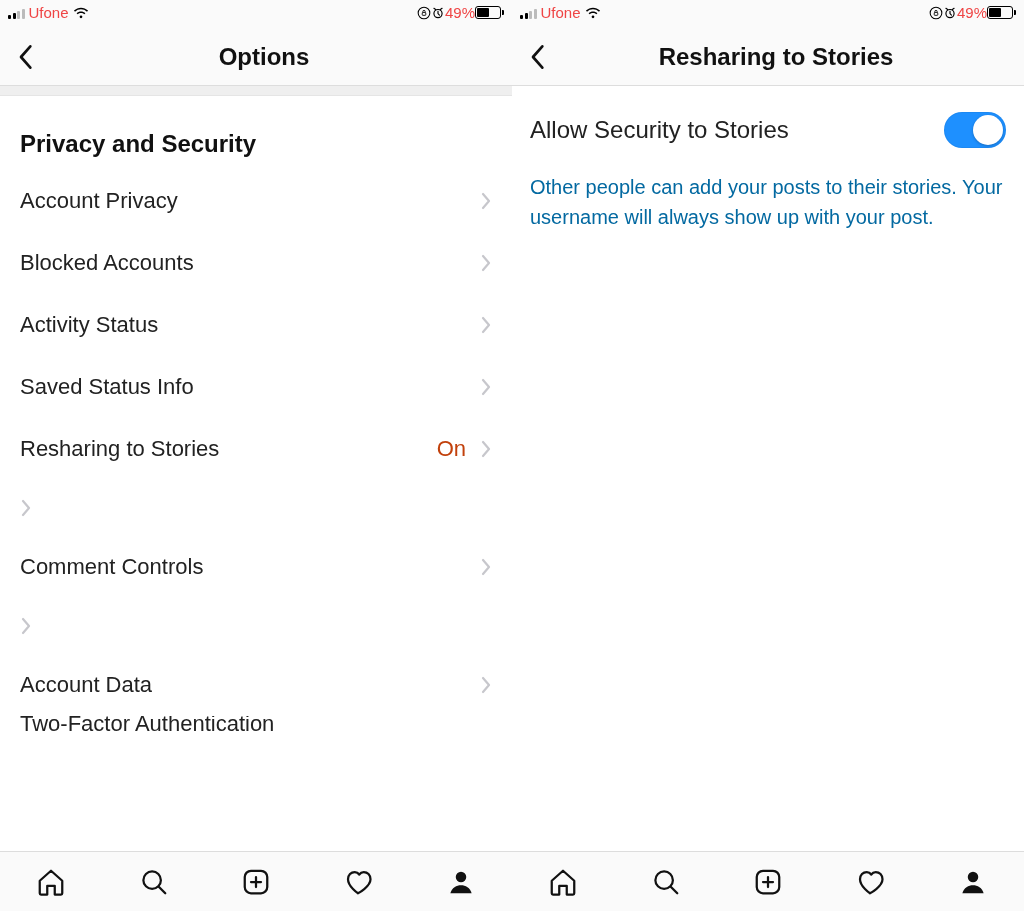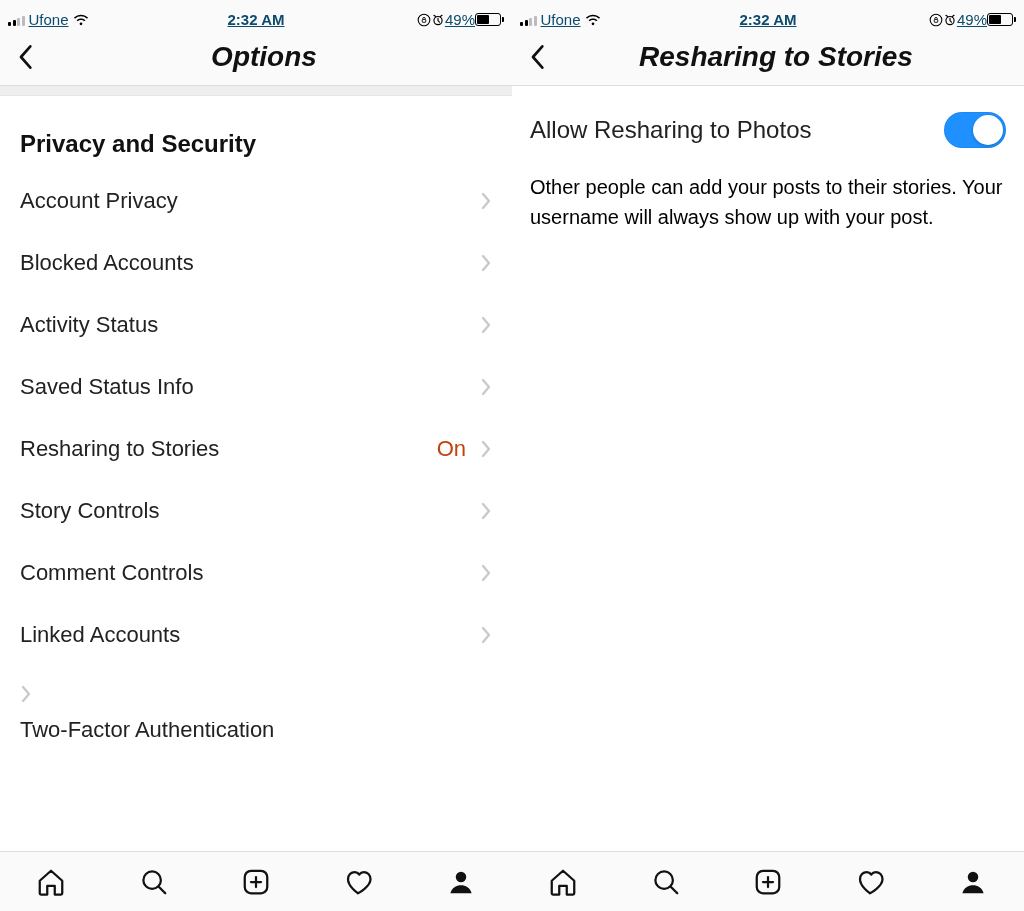--- a/index.html
+++ b/index.html
@@ -15,27 +15,26 @@
     width: 512px;
     height: 911px;
     display: flex;
     flex-direction: column;
     position: relative;
     background: #fafafa;
   }
   .status-bar {
     height: 28px;
     display: flex;
-    align-items: flex-end;
+    align-items: flex-start;
     font-size: 15px;
     font-weight: 500;
-    color: #0c4a6e;
+    color: #ef4444;
     padding: 4px 8px 0 8px;
     background: #fafafa;
-    text-decoration: underline;
   }
   .status-left { flex: 1; display: flex; align-items: center; gap: 4px; }
   .status-center { flex: 1; text-align: center; font-weight: 600; margin-top: 28px; }
   .status-right { flex: 1; display: flex; align-items: center; justify-content: flex-end; }
   .signal-bars { display: inline-flex; align-items: flex-end; gap: 1.5px; height: 12px; }
   .signal-bars span { width: 3px; background: #000; border-radius: 1px; }
   .signal-bars span:nth-child(1){ height: 4px; }
   .signal-bars span:nth-child(2){ height: 6px; }
   .signal-bars span:nth-child(3){ height: 8px; background: #bbb; }
   .signal-bars span:nth-child(4){ height: 10px; background: #bbb; }
@@ -46,21 +45,21 @@
   .battery-tip { width: 2px; height: 5px; background: #000; margin-left: 1px; border-radius: 0 1px 1px 0; }
   .nav-header {
     height: 58px;
     background: #fafafa;
     border-bottom: 1px solid #ddd;
     display: flex;
     align-items: center;
     position: relative;
   }
   .back-btn { width: 50px; display: flex; align-items: center; justify-content: center; height: 100%; cursor: pointer; }
-  .nav-title { position: absolute; left: 16px; right: 0; text-align: center; font-size: 28px; font-weight: 700; color: #111; pointer-events: none; font-style: italic; }
+  .nav-title { position: absolute; left: 16px; right: 0; text-align: center; font-size: 24px; font-weight: 700; color: #111; pointer-events: none; }
   .content { flex: 1; overflow: hidden; background: #fff; }
   .section-gap { height: 10px; background: #efefef; border-bottom: 1px solid #e5e5e5; }
   .section-header { font-size: 24px; font-weight: 700; color: #111; padding: 34px 20px 12px 20px; background: #fff; }
   .row {
     display: flex;
     align-items: center;
     padding: 18px 20px;
     background: #fff;
     font-size: 22px;
     color: #222;
@@ -85,21 +84,21 @@
   .toggle-knob {
     position: absolute; right: 3px; top: 3px;
     width: 30px; height: 30px; border-radius: 50%;
     background: #fff;
     box-shadow: 0 1px 3px rgba(0,0,0,0.25);
   }
   .desc {
     padding: 6px 18px 20px 18px;
     font-size: 20px;
     line-height: 1.5;
-    color: #000000;
+    color: #0369a1;
     background: #fff;
   }
   .tab-bar {
     position: absolute;
     bottom: 0; left: 0; right: 0;
     height: 60px;
     background: #fafafa;
     border-top: 1px solid #ddd;
     display: flex;
     align-items: center;
@@ -185,38 +184,37 @@
         </svg>
     </div>
     <div class="row">
       <span class="row-label">Resharing to Stories</span>
       <span class="row-value">On</span>
       <svg class="chevron" width="12" height="20" viewBox="0 0 12 20">
           <path d="M3 3l6 7-6 7" stroke="#c7c7cc" stroke-width="2.2" fill="none" stroke-linecap="round" stroke-linejoin="round"></path>
         </svg>
     </div>
     <div class="row">
-      <span class="row-label">Story Controls</span>
       <svg class="chevron" width="12" height="20" viewBox="0 0 12 20">
           <path d="M3 3l6 7-6 7" stroke="#c7c7cc" stroke-width="2.2" fill="none" stroke-linecap="round" stroke-linejoin="round"></path>
         </svg>
     </div>
     <div class="row">
       <span class="row-label">Comment Controls</span>
       <svg class="chevron" width="12" height="20" viewBox="0 0 12 20">
           <path d="M3 3l6 7-6 7" stroke="#c7c7cc" stroke-width="2.2" fill="none" stroke-linecap="round" stroke-linejoin="round"></path>
         </svg>
     </div>
     <div class="row">
-      <span class="row-label">Linked Accounts</span>
-      <svg class="chevron" width="12" height="20" viewBox="0 0 12 20">
-          <path d="M3 3l6 7-6 7" stroke="#c7c7cc" stroke-width="2.2" fill="none" stroke-linecap="round" stroke-linejoin="round"></path>
-        </svg>
-    </div>
-    <div class="row">
+      <svg class="chevron" width="12" height="20" viewBox="0 0 12 20">
+          <path d="M3 3l6 7-6 7" stroke="#c7c7cc" stroke-width="2.2" fill="none" stroke-linecap="round" stroke-linejoin="round"></path>
+        </svg>
+    </div>
+    <div class="row">
+      <span class="row-label">Account Data</span>
       <svg class="chevron" width="12" height="20" viewBox="0 0 12 20">
           <path d="M3 3l6 7-6 7" stroke="#c7c7cc" stroke-width="2.2" fill="none" stroke-linecap="round" stroke-linejoin="round"></path>
         </svg>
     </div>
     <div class="row partial">
       <span class="row-label">Two-Factor Authentication</span>
     </div>
   </div>
 
   <div class="tab-bar">
@@ -290,21 +288,21 @@
     <div class="back-btn">
       <svg width="16" height="28" viewBox="0 0 12 20">
           <path d="M10 2L3 10l7 8" stroke="#111" stroke-width="2" fill="none" stroke-linecap="round" stroke-linejoin="round"></path>
         </svg>
     </div>
     <div class="nav-title">Resharing to Stories</div>
   </div>
 
   <div class="content" style="background:#fff;">
     <div class="toggle-row">
-      <span class="toggle-label">Allow Resharing to Photos</span>
+      <span class="toggle-label">Allow Security to Stories</span>
       <div class="toggle">
         <div class="toggle-knob"></div>
       </div>
     </div>
     <div class="desc">Other people can add your posts to their stories. Your username will always show up with your post.</div>
   </div>
 
   <div class="tab-bar">
     <div class="tab-item">
       <svg width="30" height="30" viewBox="0 0 24 24">

